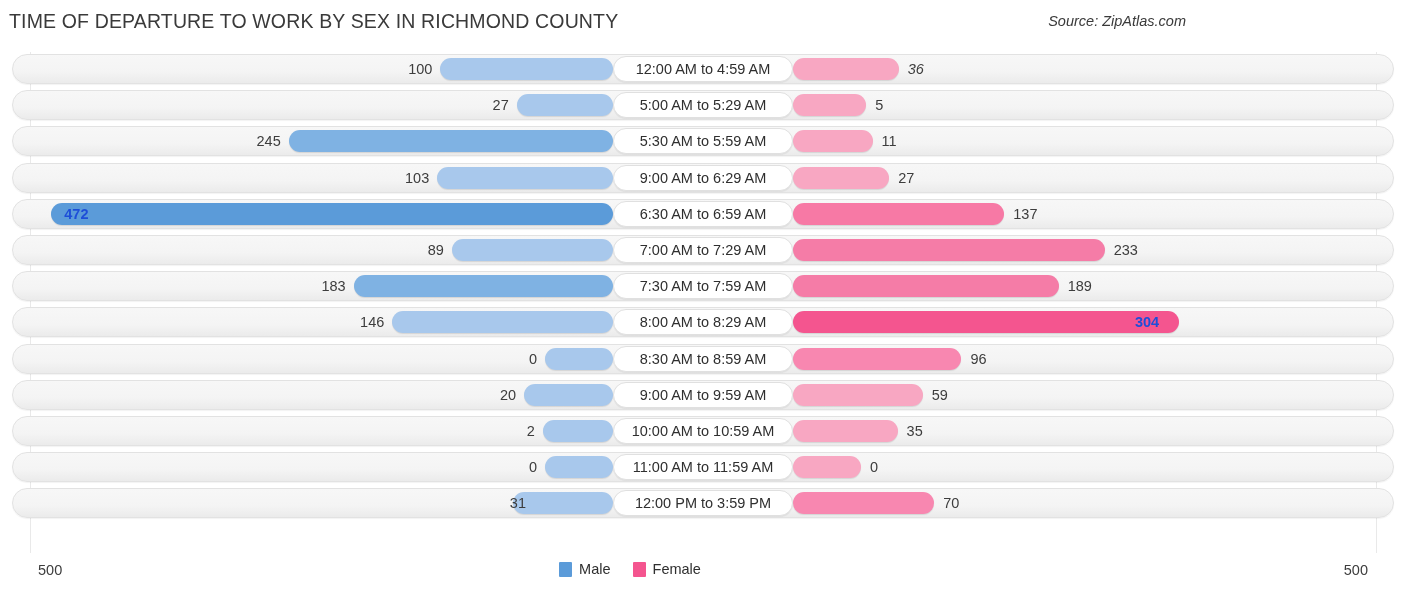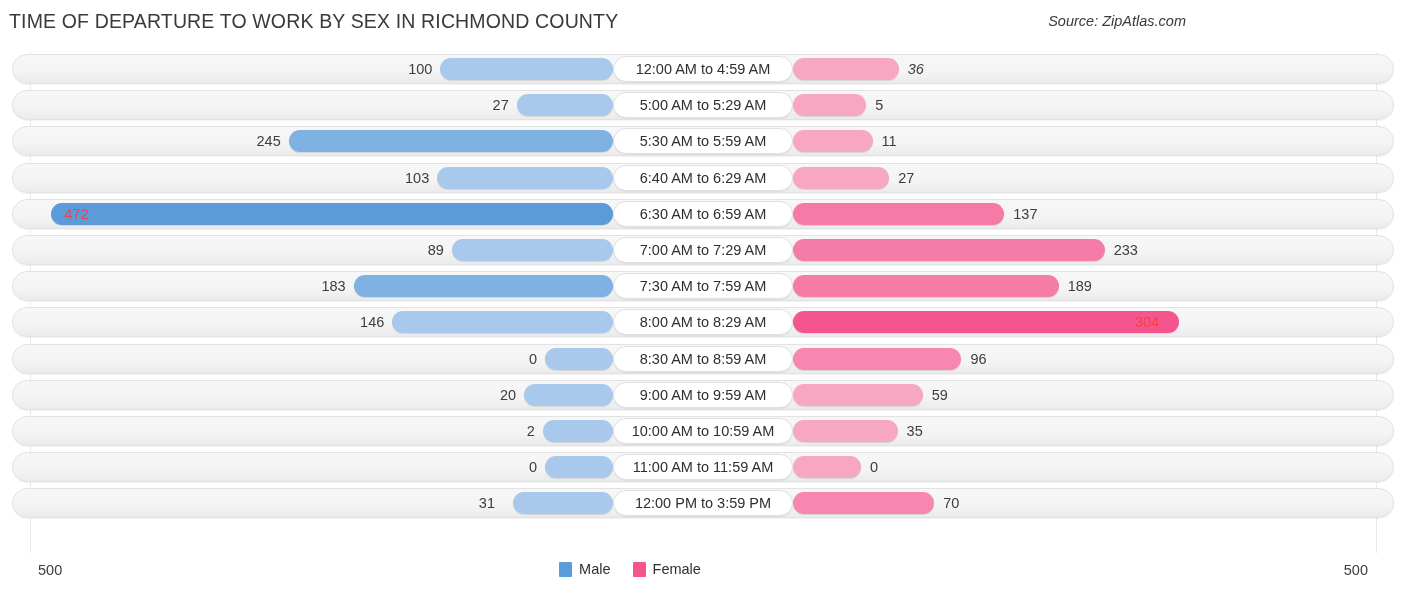--- a/index.html
+++ b/index.html
@@ -104,21 +104,22 @@
   
   .val {
     position: absolute;
     top: 9px;
     font-size: 14.5px;
     color: #3d3d3d;
     white-space: nowrap;
     line-height: 16px;
   }
   .val.inside {
-    color: #ef4444;
+    color: #1d4ed8;
+    font-weight: bold;
   }
 
   
   .cat {
     position: absolute;
     top: 4px;
     left: 613px;
     width: 180px;
     height: 26px;
     background: #ffffff;
@@ -217,21 +218,21 @@
           <div class="bar female" style="left: 793px; width: 79.506px; background: rgb(248, 167, 194);"></div>
           <div class="val" style="left: 881.506px;">11</div>
           <div class="cat">5:30 AM to 5:59 AM</div>
         </div>
         <div class="row">
           <div class="track"></div>
           <div class="bar male" style="left: 437.262px; width: 175.738px; background: rgb(168, 200, 236);"></div>
           <div class="val" style="text-align: right; left: 377.262px; width: 52px;">103</div>
           <div class="bar female" style="left: 793px; width: 96.242px; background: rgb(248, 167, 194);"></div>
           <div class="val" style="left: 898.242px;">27</div>
-          <div class="cat">6:40 AM to 6:29 AM</div>
+          <div class="cat">9:00 AM to 6:29 AM</div>
         </div>
         <div class="row">
           <div class="track"></div>
           <div class="bar male" style="left: 51.288px; width: 561.712px; background: rgb(91, 155, 217);"></div>
           <div class="val inside" style="text-align: left; left: 64.288px;">472</div>
           <div class="bar female" style="left: 793px; width: 211.302px; background: rgb(247, 121, 165);"></div>
           <div class="val" style="left: 1013.3px;">137</div>
           <div class="cat">6:30 AM to 6:59 AM</div>
         </div>
         <div class="row">
@@ -286,21 +287,21 @@
           <div class="track"></div>
           <div class="bar male" style="left: 545px; width: 68px; background: rgb(168, 200, 236);"></div>
           <div class="val" style="text-align: right; left: 485px; width: 52px;">0</div>
           <div class="bar female" style="left: 793px; width: 68px; background: rgb(248, 167, 194);"></div>
           <div class="val" style="left: 870px;">0</div>
           <div class="cat">11:00 AM to 11:59 AM</div>
         </div>
         <div class="row">
           <div class="track"></div>
           <div class="bar male" style="left: 512.574px; width: 100.426px; background: rgb(168, 200, 236);"></div>
-          <div class="val" style="text-align: right; left: 443px; width: 52px;">31</div>
+          <div class="val" style="text-align: right; left: 474px; width: 52px;">31</div>
           <div class="bar female" style="left: 793px; width: 141.22px; background: rgb(248, 135, 176);"></div>
           <div class="val" style="left: 943.22px;">70</div>
           <div class="cat">12:00 PM to 3:59 PM</div>
         </div>
       </div>
   </div>
 
   <div class="footer">
     <div class="axis-left">500</div>
     <div class="axis-right">500</div>

